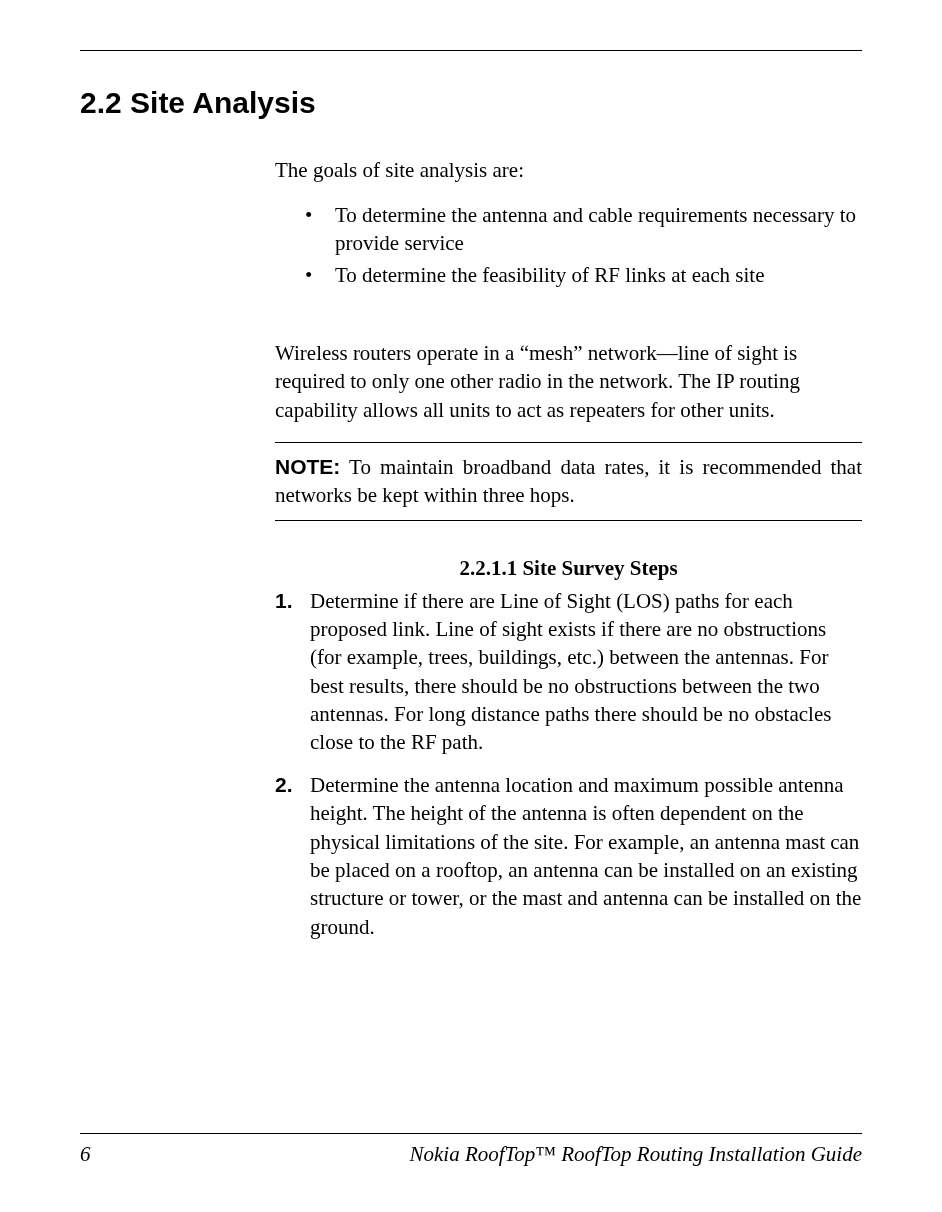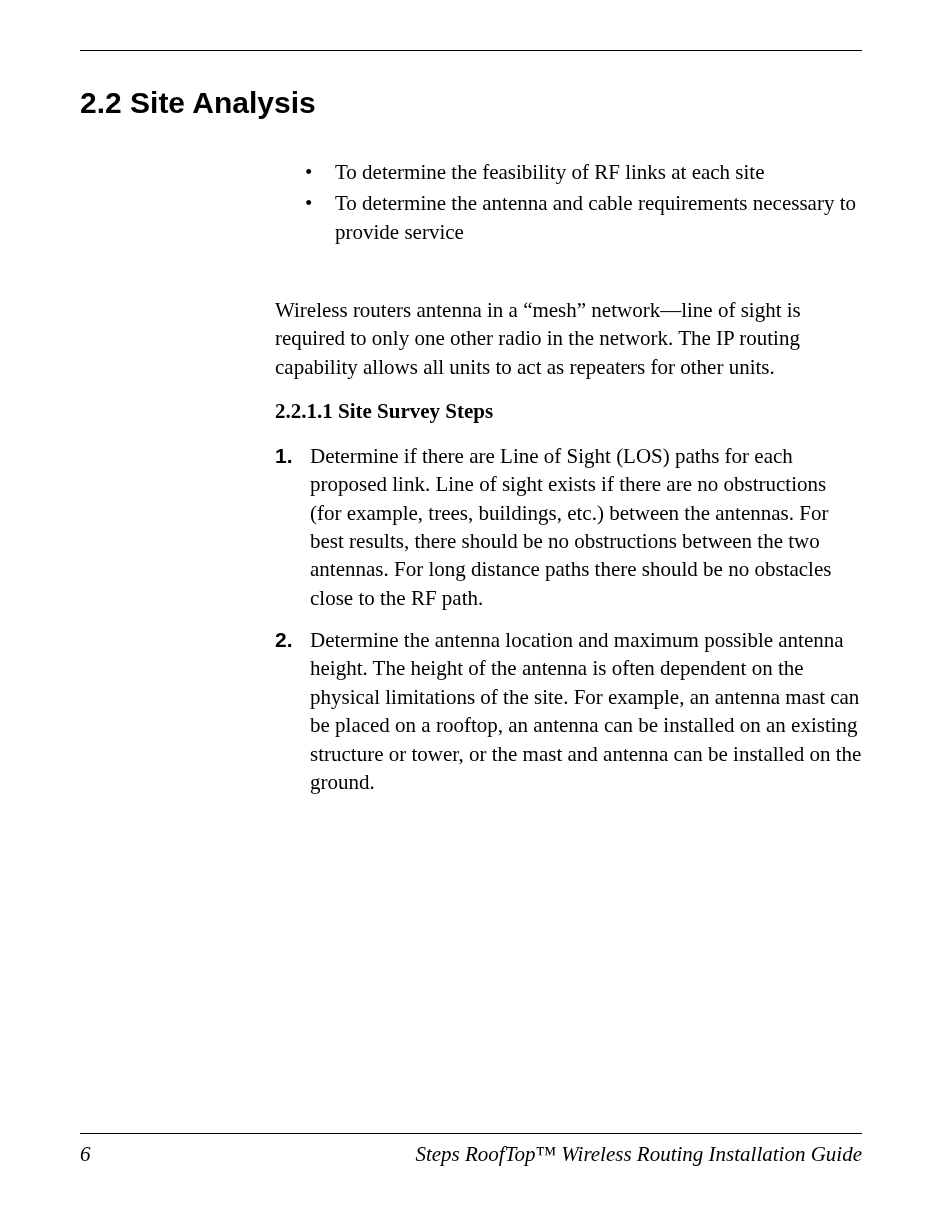--- a/index.html
+++ b/index.html
@@ -74,21 +74,22 @@
       text-align: justify;
     }
     .note-label {
       font-family: Arial, Helvetica, sans-serif;
       font-weight: bold;
     }
     .subsub-heading {
       font-family: 'Times New Roman', Times, serif;
       font-size: 21px;
       font-weight: bold;
-      margin-bottom: 18px;
+      margin-bottom: 6px;
+      text-align: center;
     }
     .numbered-list {
       list-style: none;
       counter-reset: item;
     }
     .numbered-list li {
       font-size: 21px;
       line-height: 1.35;
       position: relative;
       padding-left: 35px;
@@ -118,43 +119,47 @@
     }
   </style>
 </head>
 <body>
 
 <div class="top-rule"></div>
 
 <h1 class="section-heading">2.2 Site Analysis</h1>
 
 <div class="content-block">
+  <p class="intro-text">The goals of site analysis are:</p>
 
   <ul class="bullet-list">
+    <li>To determine the antenna and cable requirements necessary to provide service</li>
     <li>To determine the feasibility of RF links at each site</li>
-    <li>To determine the antenna and cable requirements necessary to provide service</li>
   </ul>
 
 
-  <p class="body-para">Wireless routers antenna in a “mesh” network—line of sight is required to only one other radio in the network. The IP routing capability allows all units to act as repeaters for other units.</p>
+  <p class="body-para">Wireless routers operate in a “mesh” network—line of sight is required to only one other radio in the network. The IP routing capability allows all units to act as repeaters for other units.</p>
 
+  <div class="note-box">
+    <span class="note-label">NOTE:</span><span> To maintain broadband data rates, it is recommended that networks be kept within three hops.</span>
+  </div>
 
   <h3 class="subsub-heading">2.2.1.1 Site Survey Steps</h3>
 
   <ol class="numbered-list">
     <li>
       <span class="num">1.</span>
       <span>Determine if there are Line of Sight (LOS) paths for each proposed link. Line of sight exists if there are no obstructions (for example, trees, buildings, etc.) between the antennas. For best results, there should be no obstructions between the two antennas. For long distance paths there should be no obstacles close to the RF path.</span>
     </li>
     <li>
       <span class="num">2.</span>
       <span>Determine the antenna location and maximum possible antenna height. The height of the antenna is often dependent on the physical limitations of the site. For example, an antenna mast can be placed on a rooftop, an antenna can be installed on an existing structure or tower, or the mast and antenna can be installed on the ground.</span>
     </li>
   </ol>
 </div>
 
 <div class="footer">
   <div class="footer-rule"></div>
   <div class="footer-row">
     <span>6</span>
-    <span>Steps RoofTop™ Wireless Routing Installation Guide</span>
+    <span>Nokia RoofTop™ RoofTop Routing Installation Guide</span>
   </div>
 </div>
 
 </body></html>

